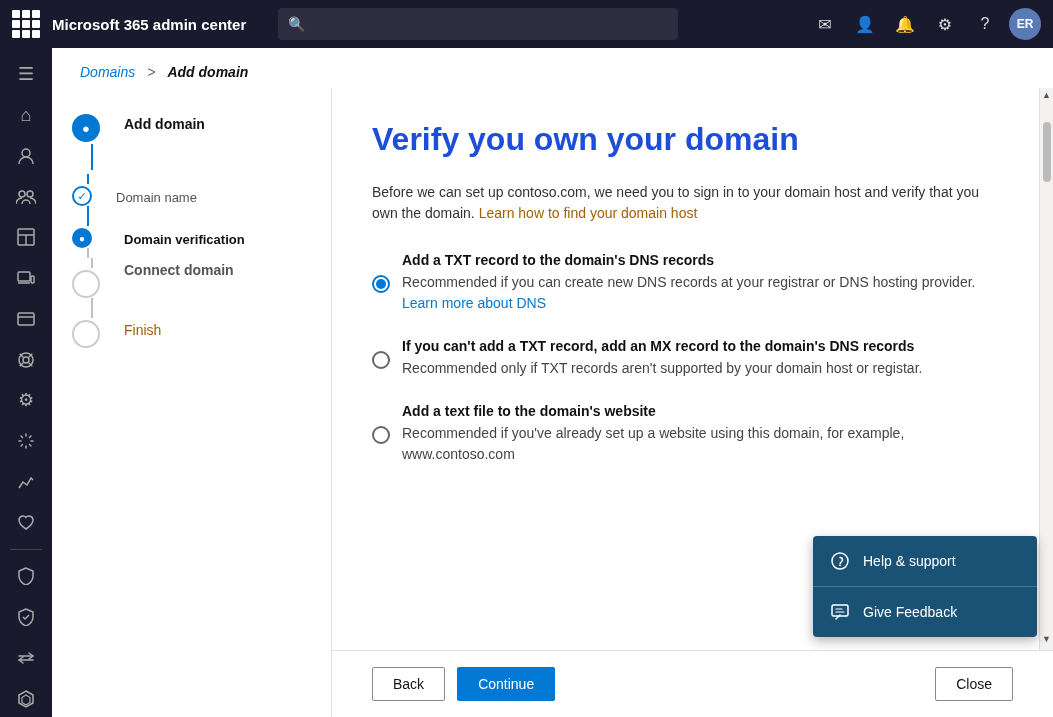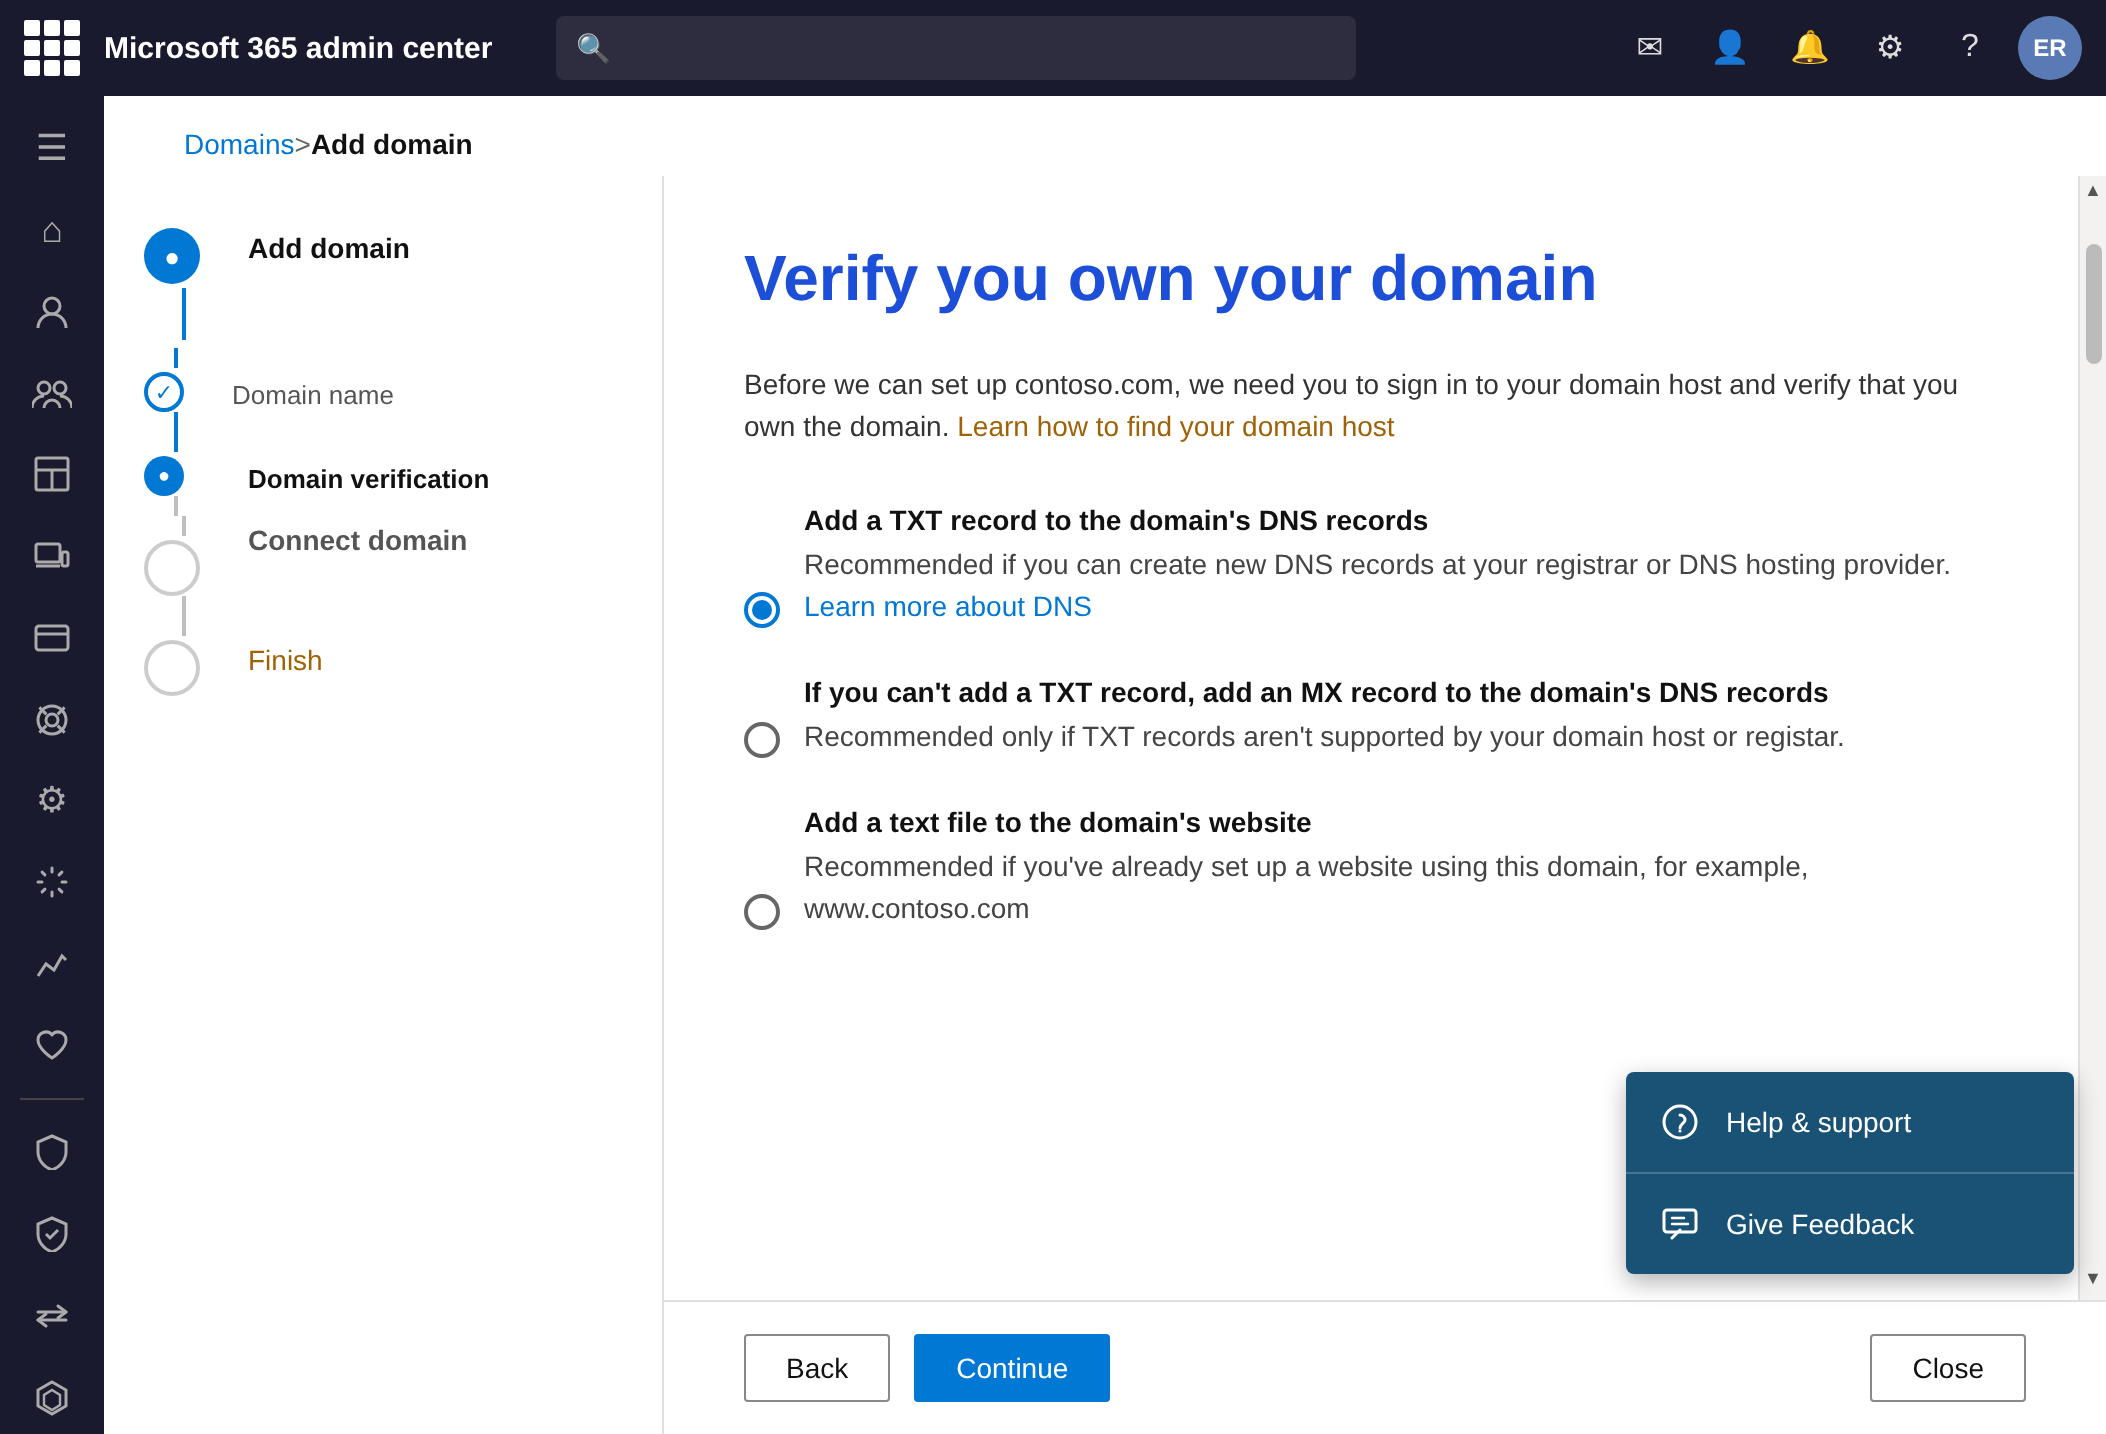--- a/index.html
+++ b/index.html
@@ -79,23 +79,23 @@
     .content-area {
       flex: 1;
       background: white;
       display: flex;
       flex-direction: column;
       overflow: hidden;
     }
 
     
     .breadcrumb {
-      padding: 16px 40px 8px;
-      display: flex; align-items: center; gap: 0;
-      font-size: 14px; color: #444;
+      padding: 16px 28px 8px;
+      display: flex; align-items: center; gap: 12px;
+      font-size: 14px; color: #444; font-style: italic;
     }
     .breadcrumb-link { color: #0078d4; cursor: pointer; text-decoration: none; }
     .breadcrumb-sep { color: #666; }
     .breadcrumb-current { font-weight: 600; color: #111; }
 
     
     .page-body {
       display: flex;
       flex: 1;
       overflow: hidden;
@@ -135,21 +135,21 @@
       font-size: 32px; font-weight: 700; color: #1d4ed8; margin-bottom: 24px;
       line-height: 1.2;
     }
     .desc-text {
       font-size: 14px; color: #333; margin-bottom: 28px; line-height: 1.5;
     }
     .desc-link { color: #a16207; cursor: pointer; text-decoration: none; }
 
     
     .radio-option {
-      display: flex; align-items: flex-end; margin-bottom: 24px; gap: 12px;
+      display: flex; align-items: center; margin-bottom: 24px; gap: 12px;
     }
     .radio-circle {
       width: 18px; height: 18px; border-radius: 50%;
       border: 2px solid #0078d4; flex-shrink: 0; margin-top: 2px;
       display: flex; align-items: center; justify-content: center;
       cursor: pointer;
     }
     .radio-circle.selected::after {
       content: '';
       width: 10px; height: 10px; border-radius: 50%;

